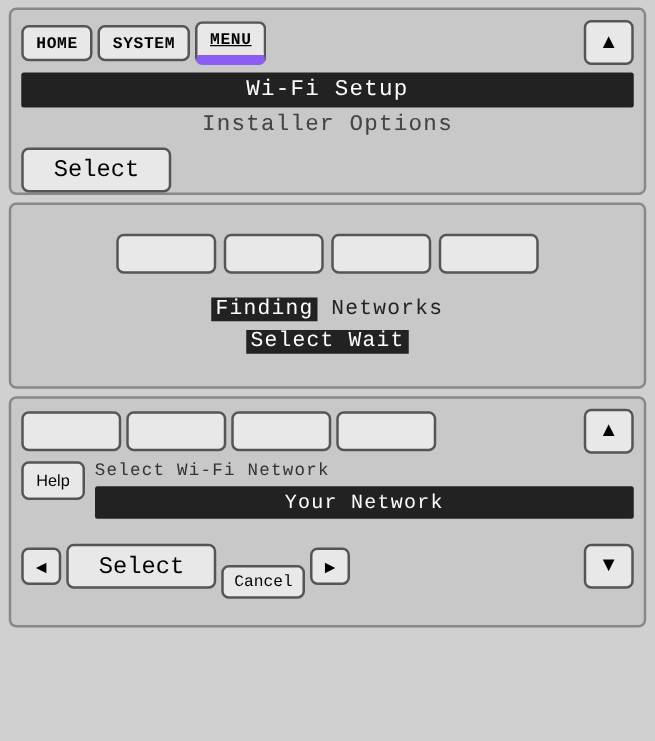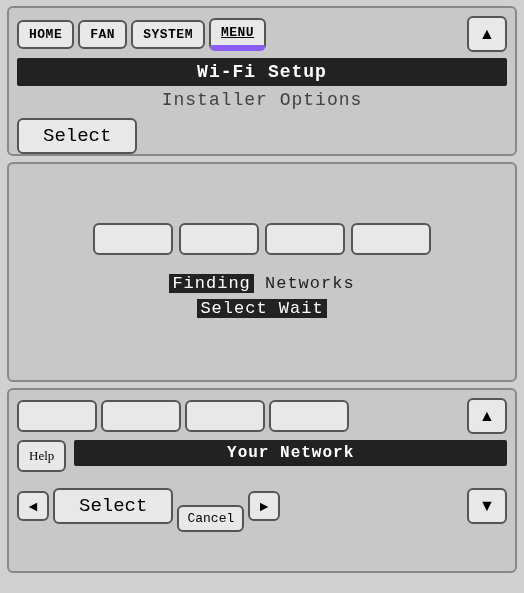--- a/index.html
+++ b/index.html
@@ -43,21 +43,21 @@
       border-radius: 6px;
       padding: 5px 10px;
       font-family: 'Courier New', Courier, monospace;
       font-size: 13px;
       font-weight: bold;
       cursor: pointer;
       letter-spacing: 0.5px;
     }
 
     .nav-btn.active {
-      border-bottom: 6px solid #8b5cf6;
+      border-bottom: 8px solid #8b5cf6;
       text-decoration: underline;
     }
 
     .arrow-btn {
       background: #e8e8e8;
       border: 2px solid #555;
       border-radius: 6px;
       width: 40px;
       height: 36px;
       display: flex;
@@ -66,21 +66,21 @@
       cursor: pointer;
       font-size: 16px;
       margin-left: auto;
     }
 
     .highlight-bar {
       background: #222;
       color: #fff;
       text-align: center;
       font-size: 18px;
-      font-weight: bold;
+      font-weight: normal;
       font-family: 'Courier New', Courier, monospace;
       letter-spacing: 1px;
       padding: 4px 8px;
       margin-bottom: 4px;
       border-radius: 2px;
     }
 
     .dotted-text {
       text-align: center;
       font-family: 'Courier New', Courier, monospace;
@@ -107,21 +107,21 @@
     }
 
     .bottom-row {
       display: flex;
       align-items: center;
       justify-content: space-between;
     }
 
     
     .panel-2 {
-      height: 220px;
+      height: 149px;
       display: flex;
       flex-direction: column;
       align-items: center;
       justify-content: center;
     }
 
     .mini-btns {
       display: flex;
       gap: 6px;
       margin-bottom: 16px;
@@ -166,21 +166,21 @@
       display: flex;
       align-items: flex-start;
       gap: 8px;
     }
 
     .help-btn {
       background: #e8e8e8;
       border: 2px solid #555;
       border-radius: 6px;
       padding: 6px 10px;
-      font-family: Liberation Serif, serif;
+      font-family: Liberation Sans, sans-serif;
       font-size: 13px;
       cursor: pointer;
       white-space: nowrap;
     }
 
     .panel-3-right {
       flex: 1;
     }
 
     .network-label {
@@ -227,21 +227,20 @@
       font-family: 'Courier New', Courier, monospace;
       letter-spacing: 1px;
     }
   </style>
 </head>
 <body>
 
 <div class="panel panel-1">
   <div class="top-nav">
     <button class="nav-btn">HOME</button>
-    <button class="nav-btn">FAN</button>
     <button class="nav-btn">SYSTEM</button>
     <button class="nav-btn active">MENU</button>
     <button class="arrow-btn">▲</button>
   </div>
   <div class="highlight-bar">Wi-Fi Setup</div>
   <div class="dotted-text pixel-text">Installer Options</div>
   <div class="bottom-row">
     <button class="select-btn">Select</button>
     <div style="width:40px;height:36px;"></div>
   </div>
@@ -268,20 +267,21 @@
   <div class="panel-3-top">
     <div class="mini-btn" style="width:80px;height:32px;"></div>
     <div class="mini-btn" style="width:80px;height:32px;"></div>
     <div class="mini-btn" style="width:80px;height:32px;"></div>
     <div class="mini-btn" style="width:80px;height:32px;"></div>
     <button class="arrow-btn">▲</button>
   </div>
   <div class="panel-3-content">
     <button class="help-btn">Help</button>
     <div class="panel-3-right">
+      <div class="network-label pixel-text">Select Wi-Fi Network</div>
       <div class="highlight-bar" style="font-size:16px;">Your Network</div>
     </div>
   </div>
   <div class="panel-3-bottom">
     <button class="icon-btn">◄</button>
     <button class="select-btn">Select</button>
     <button class="small-btn">Cancel</button>
     <button class="icon-btn">►</button>
     <button class="arrow-btn">▼</button>
   </div>

